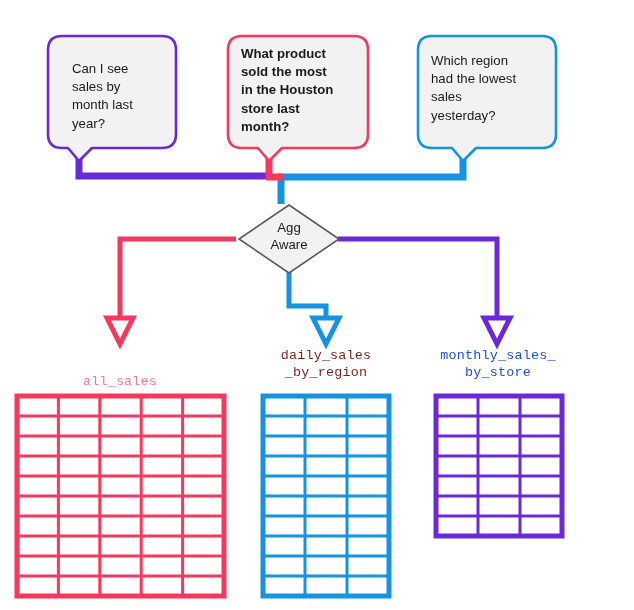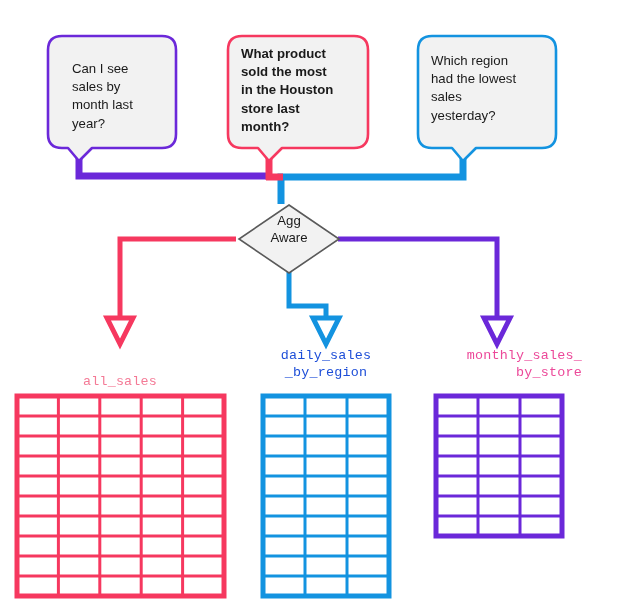--- a/index.html
+++ b/index.html
@@ -103,29 +103,29 @@
 sold the most
 in the Houston
 store last
 month?</div>
 
   <div class="bubble-text" style="left:431px; top:52px; width:122px;">Which region
 had the lowest
 sales
 yesterday?</div>
 
-  <div class="diamond-text" style="left:229px; top:212px;">Agg
+  <div class="diamond-text" style="left:229px; top:219px;">Agg
 Aware</div>
 
   <div class="tbl-label" style="left:38px; top:358px; width:164px; color:#f47a96;margin-top:16px;">all_sales</div>
 
-  <div class="tbl-label" style="left:244px; top:348px; width:164px; color:#1d4ed8;">daily_sales
+  <div class="tbl-label" style="left:244px; top:348px; width:164px; color:#7f1d1d;">daily_sales
 _by_region</div>
 
-  <div class="tbl-label" style="left:414px; top:348px; width:168px; color:#ec4899;text-align:right;">monthly_sales_
+  <div class="tbl-label" style="left:414px; top:348px; width:168px; color:#1d4ed8;">monthly_sales_
 by_store</div>
 
   <svg class="layer" viewBox="0 0 634 610">
     <g id="grid-all-sales">
         <rect x="17" y="396" width="207" height="200" fill="#ffffff" stroke="#f6385f" stroke-width="5"></rect>
         <line x1="58.4" y1="396" x2="58.4" y2="596" stroke="#f6385f" stroke-width="3"></line>
         <line x1="99.8" y1="396" x2="99.8" y2="596" stroke="#f6385f" stroke-width="3"></line>
         <line x1="141.2" y1="396" x2="141.2" y2="596" stroke="#f6385f" stroke-width="3"></line>
         <line x1="182.6" y1="396" x2="182.6" y2="596" stroke="#f6385f" stroke-width="3"></line>
         <line x1="17" y1="416" x2="224" y2="416" stroke="#f6385f" stroke-width="3"></line>

